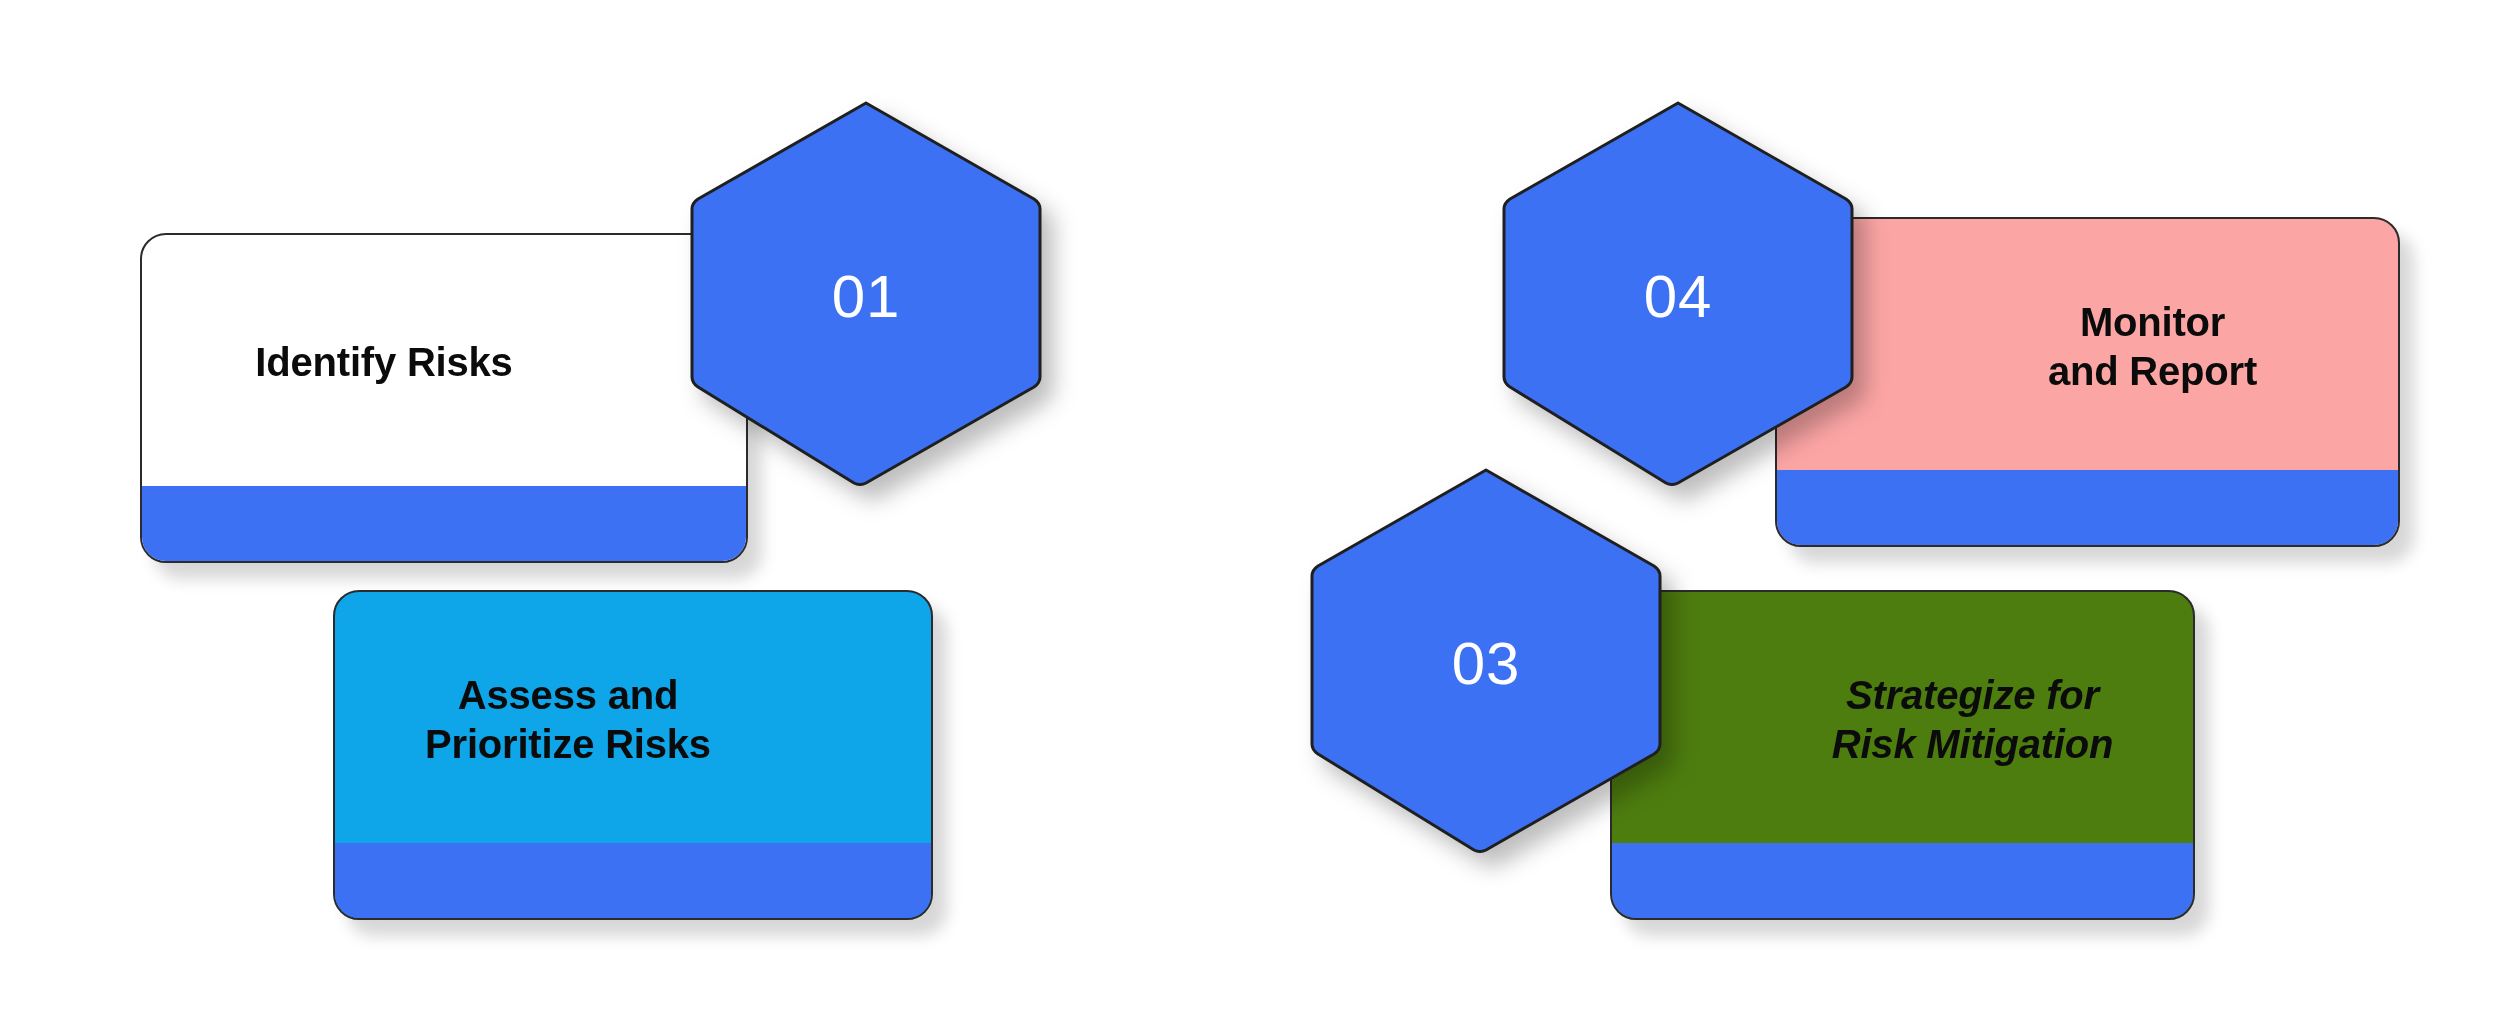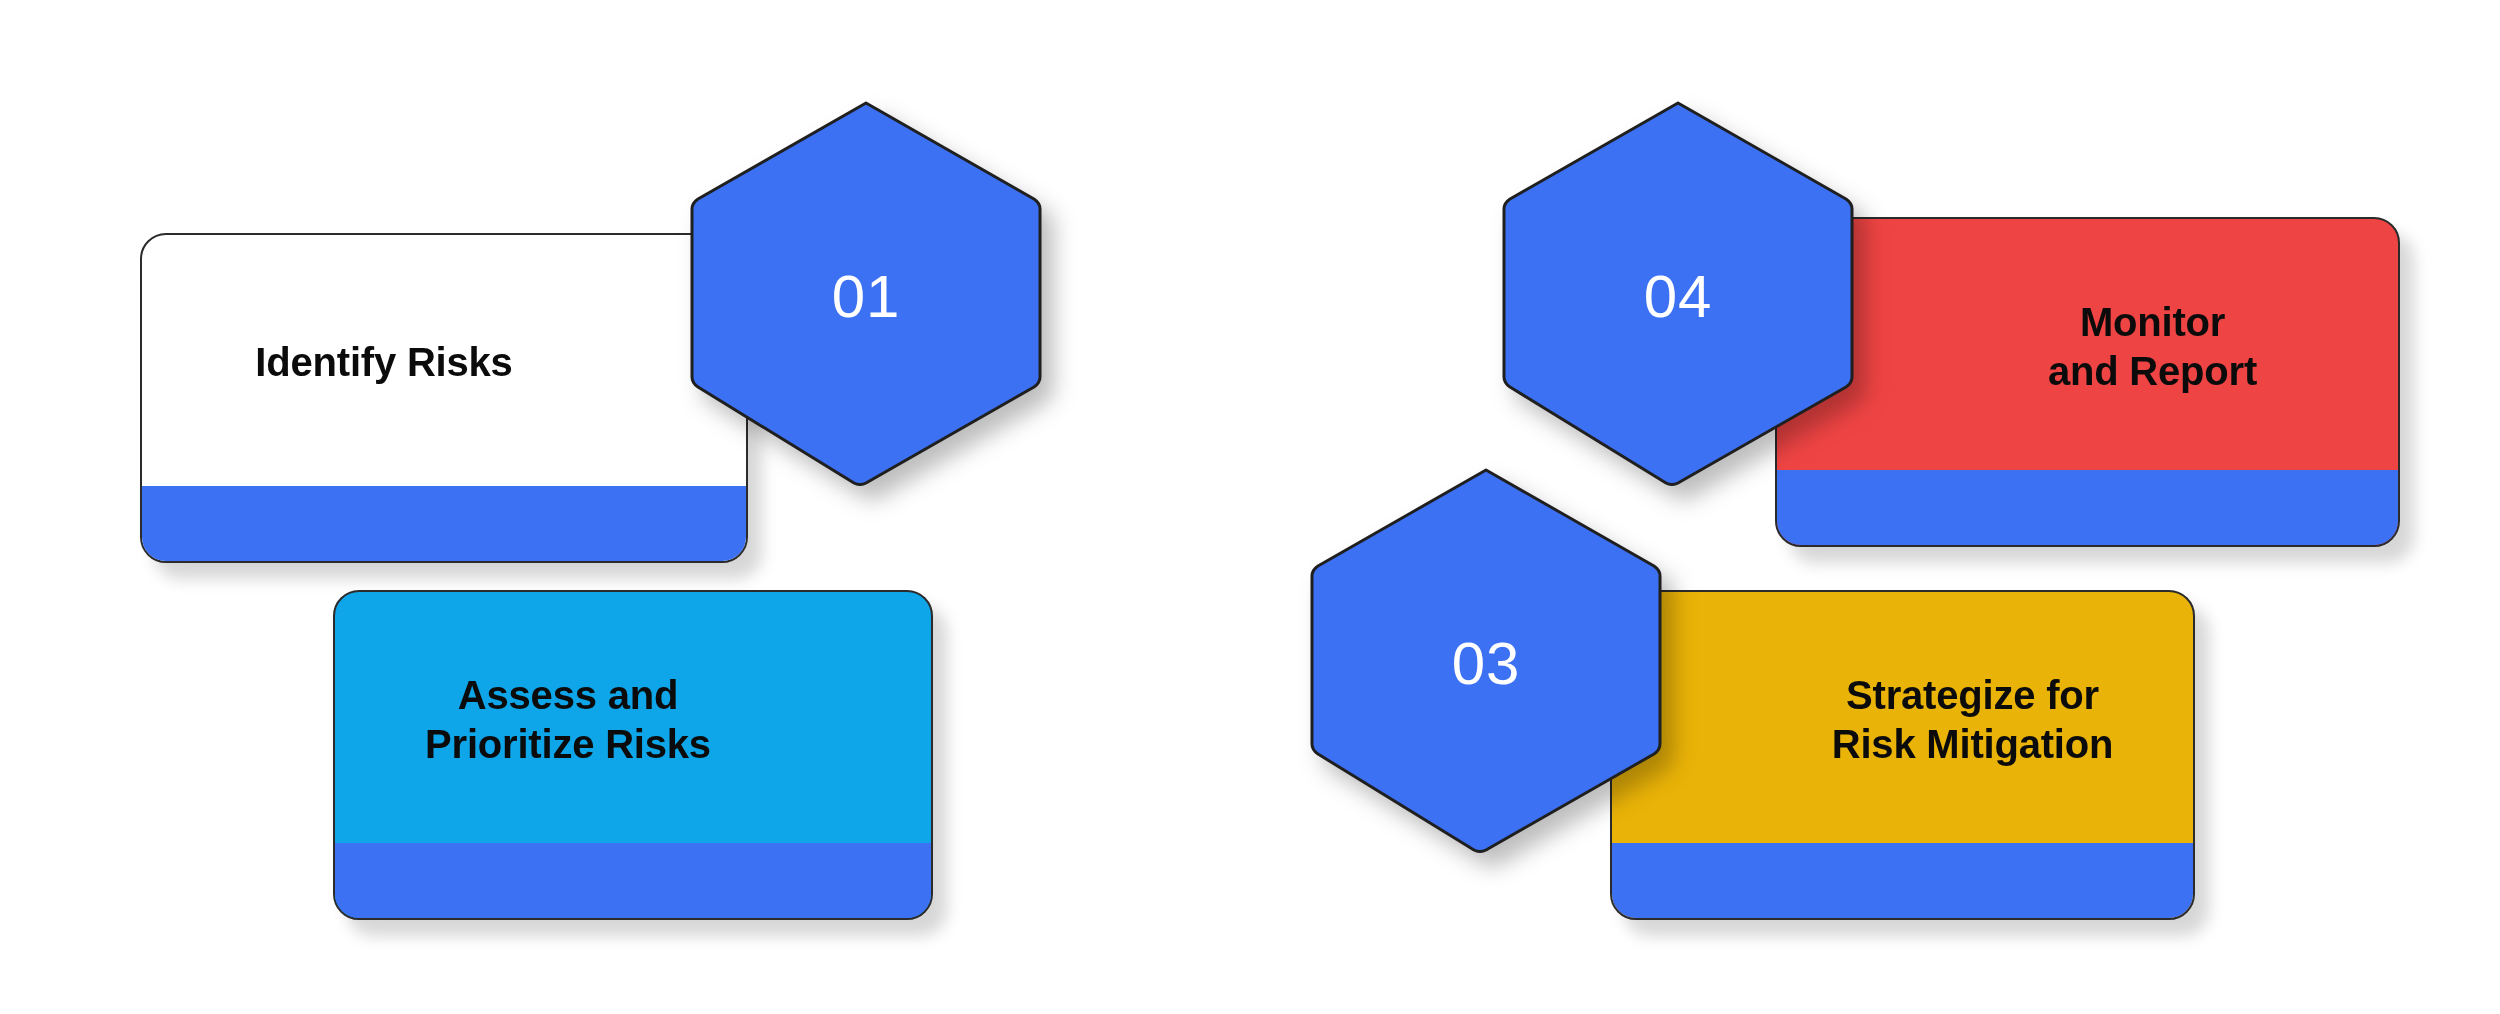--- a/index.html
+++ b/index.html
@@ -108,29 +108,29 @@
   </div>
 
   <div class="card" id="card-2" style="border-color: rgb(43, 43, 43); background: #0ea5e9;">
     <div class="card-body">
       <div class="card-label" style="color: rgb(11, 11, 11);">Assess and
 Prioritize Risks</div>
     </div>
     <div class="card-footer" style="background: rgb(61, 113, 243);"></div>
   </div>
 
-  <div class="card" id="card-3" style="border-color: rgb(43, 43, 43); background: #eab308;">
+  <div class="card" id="card-3" style="border-color: rgb(43, 43, 43); background: #4d7c0f; font-style: italic;">
     <div class="card-body">
       <div class="card-label" style="color: rgb(11, 11, 11);">Strategize for
 Risk Mitigation</div>
     </div>
     <div class="card-footer" style="background: rgb(61, 113, 243);"></div>
   </div>
 
-  <div class="card" id="card-4" style="border-color: rgb(43, 43, 43); background: #ef4444;">
+  <div class="card" id="card-4" style="border-color: rgb(43, 43, 43); background: #fca5a5;">
     <div class="card-body">
       <div class="card-label" style="color: rgb(11, 11, 11);">Monitor
 and Report</div>
     </div>
     <div class="card-footer" style="background: rgb(61, 113, 243);"></div>
   </div>
 
   <div class="hex" id="hex-01">
     <svg viewBox="0 0 360 392" xmlns="http://www.w3.org/2000/svg">
       <path fill="#3d71f3" stroke="#1f1f1f" stroke-width="3" stroke-linejoin="round" d="M180 6 L348 102 Q354 106 354 112 L354 280 Q354 286 348 290 L180 386 Q174 389 168 386 L12 290 Q6 286 6 280 L6 112 Q6 106 12 102 Z"></path>

